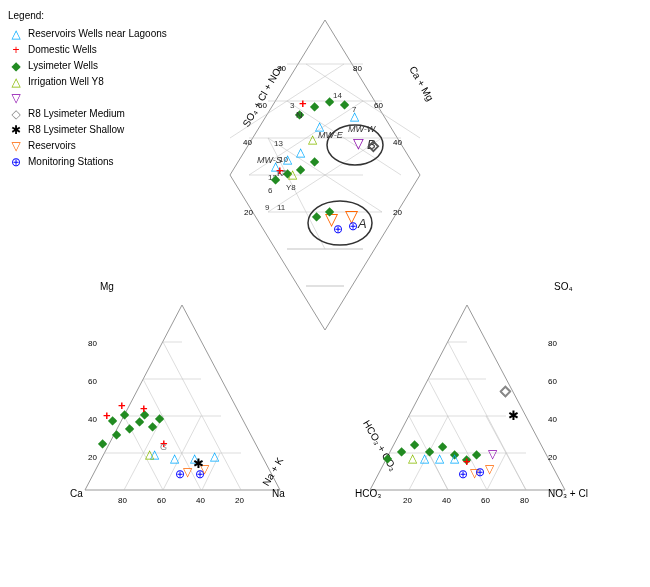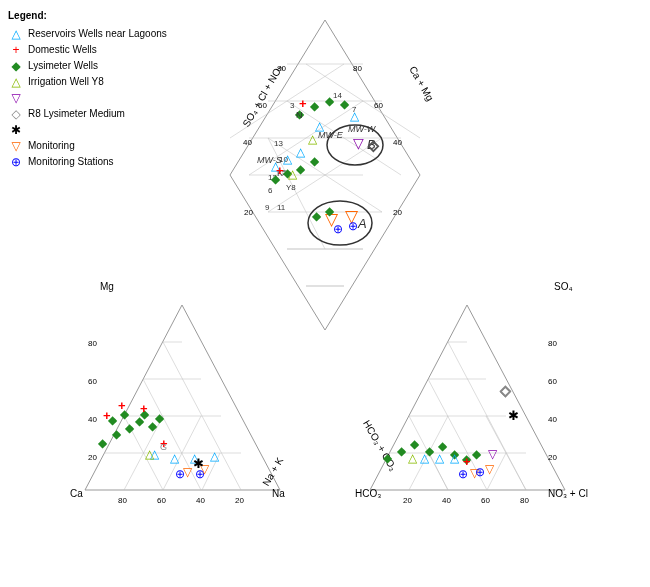--- a/index.html
+++ b/index.html
@@ -18,21 +18,21 @@
       position: relative;
     }
     #legend {
       position: absolute;
       top: 8px;
       left: 8px;
       font-size: 10px;
       line-height: 16px;
     }
     #legend .legend-title {
-      font-weight: bold;
+      font-weight: normal;
       margin-bottom: 2px;
     }
     .legend-item {
       display: flex;
       align-items: center;
       gap: 4px;
     }
     .legend-symbol {
       width: 16px;
       text-align: center;
@@ -72,24 +72,25 @@
     </div>
     <div class="legend-item">
       <span class="legend-symbol" style="color:#8800aa;">▽</span>
     </div>
     <div class="legend-item">
       <span class="legend-symbol" style="color:#888888;">◇</span>
       <span>R8 Lysimeter Medium</span>
     </div>
     <div class="legend-item">
       <span class="legend-symbol" style="color:#000000;">✱</span>
+      <span>R8 Lysimeter Shallow</span>
     </div>
     <div class="legend-item">
       <span class="legend-symbol" style="color:#ff6600;">▽</span>
-      <span>Monitoring</span>
+      <span>Reservoirs</span>
     </div>
     <div class="legend-item">
       <span class="legend-symbol" style="color:#0000ff;">⊕</span>
       <span>Monitoring Stations</span>
     </div>
   </div>
 
   <svg id="chart" viewBox="0 0 650 587">
     <defs>
       <style>

